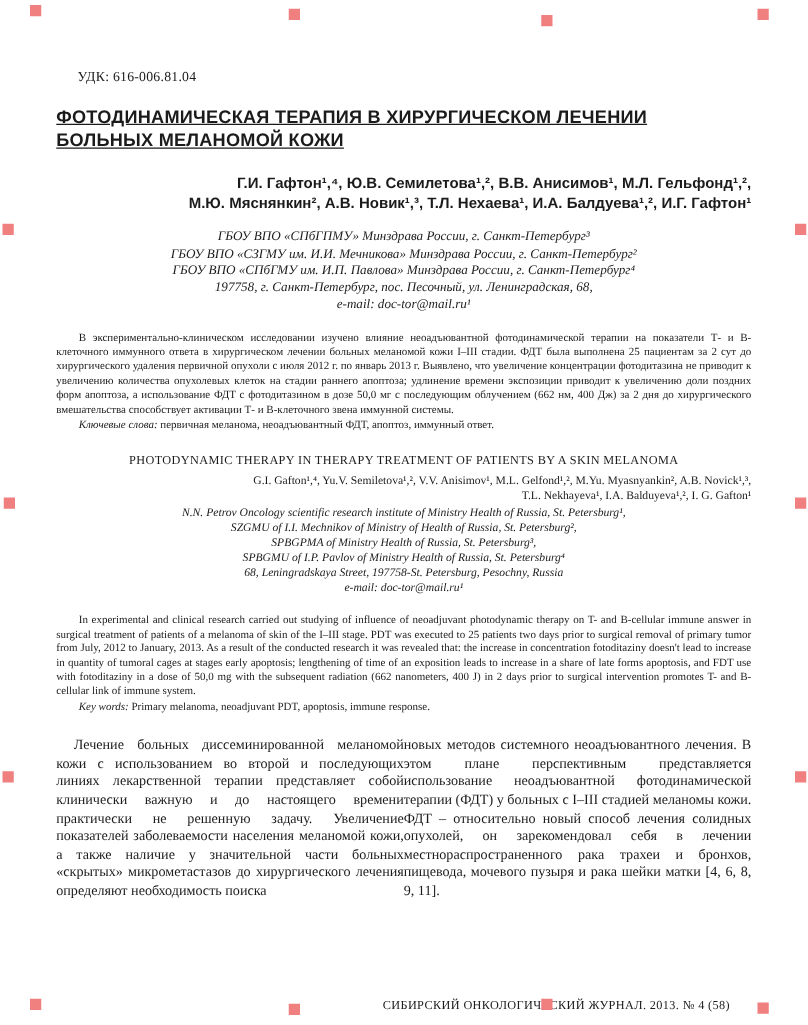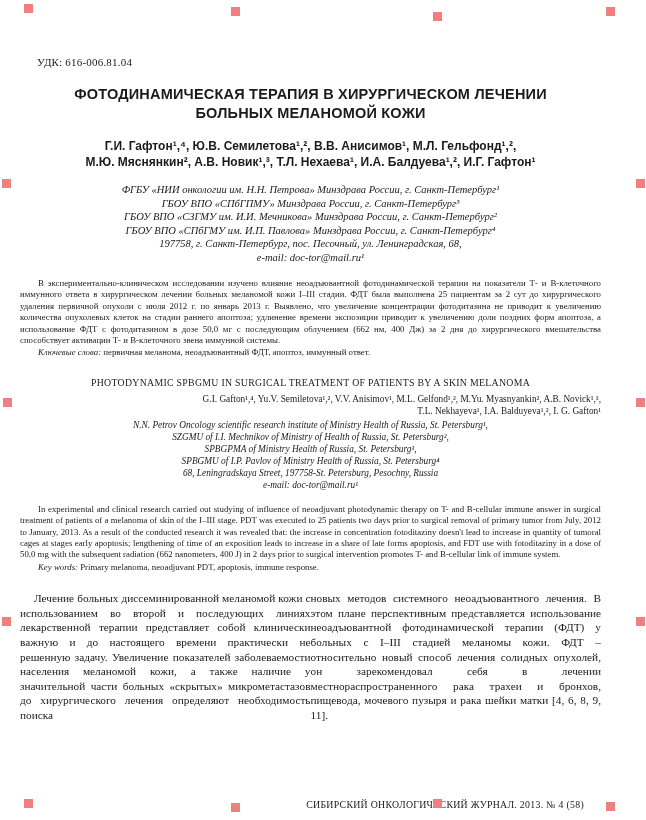--- a/index.html
+++ b/index.html
@@ -6,42 +6,43 @@
   body {
     width: 646px; height: 820px;
     background: #ffffff;
     position: relative;
     overflow: hidden;
     font-family: "Liberation Serif", serif;
     color: #1b1b1b;
   }
   .page {
     position: absolute; inset: 0;
-    padding: 56px 45px 0 20px;
+    padding: 56px 45px 0 45px;
     box-sizing: border-box;
   }
   .udk {
     font-size: 11px; line-height: 13px;
     margin: 0 0 16px 17px;
     letter-spacing: 0.2px;
   }
   .title-ru {
     font-family: "Liberation Sans", sans-serif;
     font-weight: 700;
     font-size: 14.5px; line-height: 19px;
-    text-align: center;
+    text-align: left;
     letter-spacing: 0.2px;
     margin: 0 0 15px 0;
+    text-decoration: underline;
   }
   .title-ru .tline { display: block; }
   .authors-ru {
     font-family: "Liberation Sans", sans-serif;
     font-weight: 700;
     font-size: 12px; line-height: 16px;
-    text-align: center;
+    text-align: right;
     margin: 0 0 13px 0;
   }
   .affil {
     font-style: italic;
     text-align: center;
     margin: 0 0 14px 0;
   }
   .affil-ru { font-size: 10.5px; line-height: 13.5px; }
   .affil-en { font-size: 9.3px; line-height: 12px; margin-bottom: 13px; }
   .abstract {
@@ -98,34 +99,33 @@
     <span class="tline">ФОТОДИНАМИЧЕСКАЯ ТЕРАПИЯ В ХИРУРГИЧЕСКОМ ЛЕЧЕНИИ</span>
     <span class="tline">БОЛЬНЫХ МЕЛАНОМОЙ КОЖИ</span>
   </h1>
 
   <div class="authors-ru">
     <div>Г.И. Гафтон¹,⁴, Ю.В. Семилетова¹,², В.В. Анисимов¹, М.Л. Гельфонд¹,²,</div>
     <div>М.Ю. Мяснянкин², А.В. Новик¹,³, Т.Л. Нехаева¹, И.А. Балдуева¹,², И.Г. Гафтон¹</div>
   </div>
 
   <div class="affil affil-ru">
-    <div>ФГБУ «НИИ онкологии им. Н.Н. Петрова» Минздрава России, г. Санкт-Петербург¹</div>
     <div>ГБОУ ВПО «СПбГПМУ» Минздрава России, г. Санкт-Петербург³</div>
     <div>ГБОУ ВПО «СЗГМУ им. И.И. Мечникова» Минздрава России, г. Санкт-Петербург²</div>
     <div>ГБОУ ВПО «СПбГМУ им. И.П. Павлова» Минздрава России, г. Санкт-Петербург⁴</div>
     <div>197758, г. Санкт-Петербург, пос. Песочный, ул. Ленинградская, 68,</div>
     <div>e-mail: doc-tor@mail.ru¹</div>
   </div>
 
   <div class="abstract">
     <p class="para">В экспериментально-клиническом исследовании изучено влияние неоадъювантной фотодинамической терапии на показатели Т- и В-клеточного иммунного ответа в хирургическом лечении больных меланомой кожи I–III стадии. ФДТ была выполнена 25 пациентам за 2 сут до хирургического удаления первичной опухоли с июля 2012 г. по январь 2013 г. Выявлено, что увеличение концентрации фотодитазина не приводит к увеличению количества опухолевых клеток на стадии раннего апоптоза; удлинение времени экспозиции приводит к увеличению доли поздних форм апоптоза, а использование ФДТ с фотодитазином в дозе 50,0 мг с последующим облучением (662 нм, 400 Дж) за 2 дня до хирургического вмешательства способствует активации Т- и В-клеточного звена иммунной системы.</p>
   </div>
   <p class="kw"><span class="kw-label">Ключевые слова:</span><span> первичная меланома, неоадъювантный ФДТ, апоптоз, иммунный ответ.</span></p>
 
-  <p class="title-en">PHOTODYNAMIC SPBGMU IN SURGICAL TREATMENT OF PATIENTS BY A SKIN MELANOMA</p>
+  <p class="title-en">PHOTODYNAMIC THERAPY IN THERAPY TREATMENT OF PATIENTS BY A SKIN MELANOMA</p>
 
   <div class="authors-en">
     <div>G.I. Gafton¹,⁴, Yu.V. Semiletova¹,², V.V. Anisimov¹, M.L. Gelfond¹,², M.Yu. Myasnyankin², A.B. Novick¹,³,</div>
     <div>T.L. Nekhayeva¹, I.A. Balduyeva¹,², I. G. Gafton¹</div>
   </div>
 
   <div class="affil affil-en">
     <div>N.N. Petrov Oncology scientific research institute of Ministry Health of Russia, St. Petersburg¹,</div>
     <div>SZGMU of I.I. Mechnikov of Ministry of Health of Russia, St. Petersburg²,</div>
     <div>SPBGPMA of Ministry Health of Russia, St. Petersburg³,</div>

